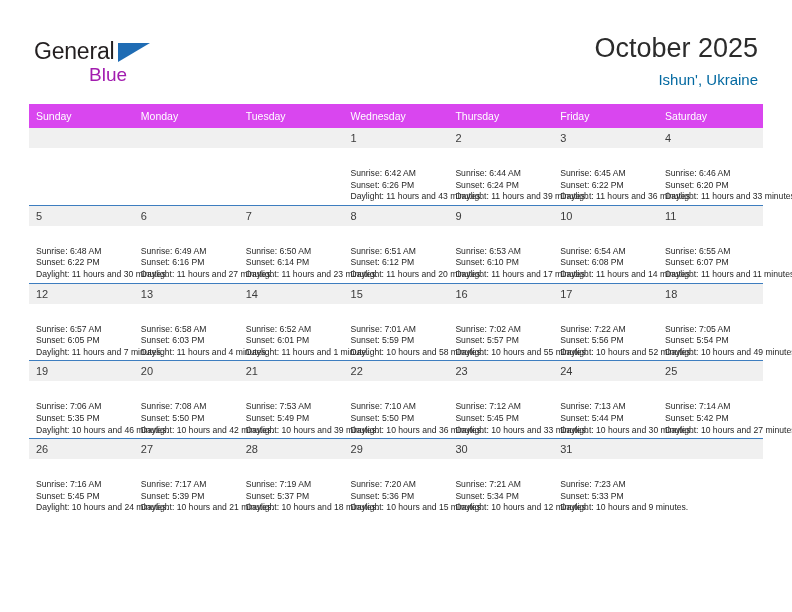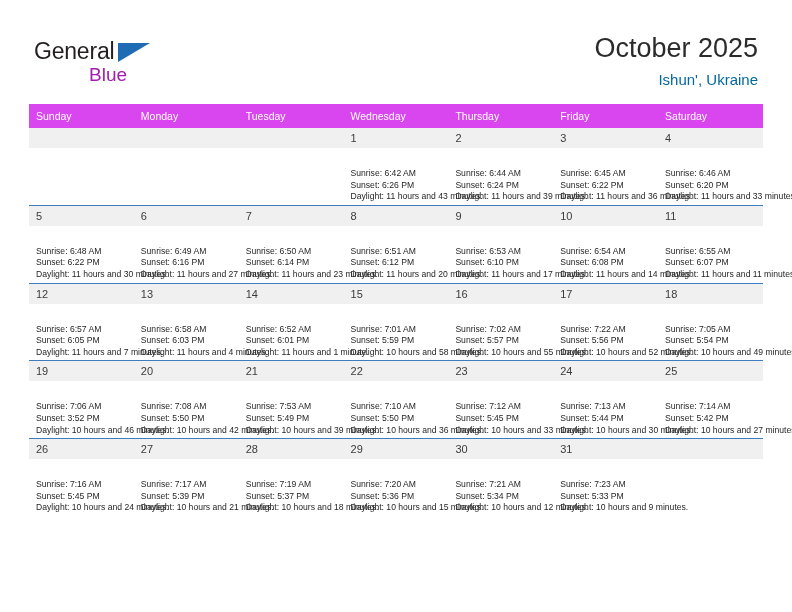--- a/index.html
+++ b/index.html
@@ -333,21 +333,21 @@
               <div>Sunset: 5:54 PM</div>
               <div class="daylight-wrap">Daylight: 10 hours and 49 minutes.</div>
             </div>
           </td>
         </tr>
         <tr class="week-row">
           <td class="">
             <div class="daynum">19</div>
             <div class="cellbody">
               <div>Sunrise: 7:06 AM</div>
-              <div>Sunset: 3:52 PM</div>
+              <div>Sunset: 5:35 PM</div>
               <div class="daylight-wrap">Daylight: 10 hours and 46 minutes.</div>
             </div>
           </td>
           <td class="">
             <div class="daynum">20</div>
             <div class="cellbody">
               <div>Sunrise: 7:08 AM</div>
               <div>Sunset: 5:50 PM</div>
               <div class="daylight-wrap">Daylight: 10 hours and 42 minutes.</div>
             </div>

